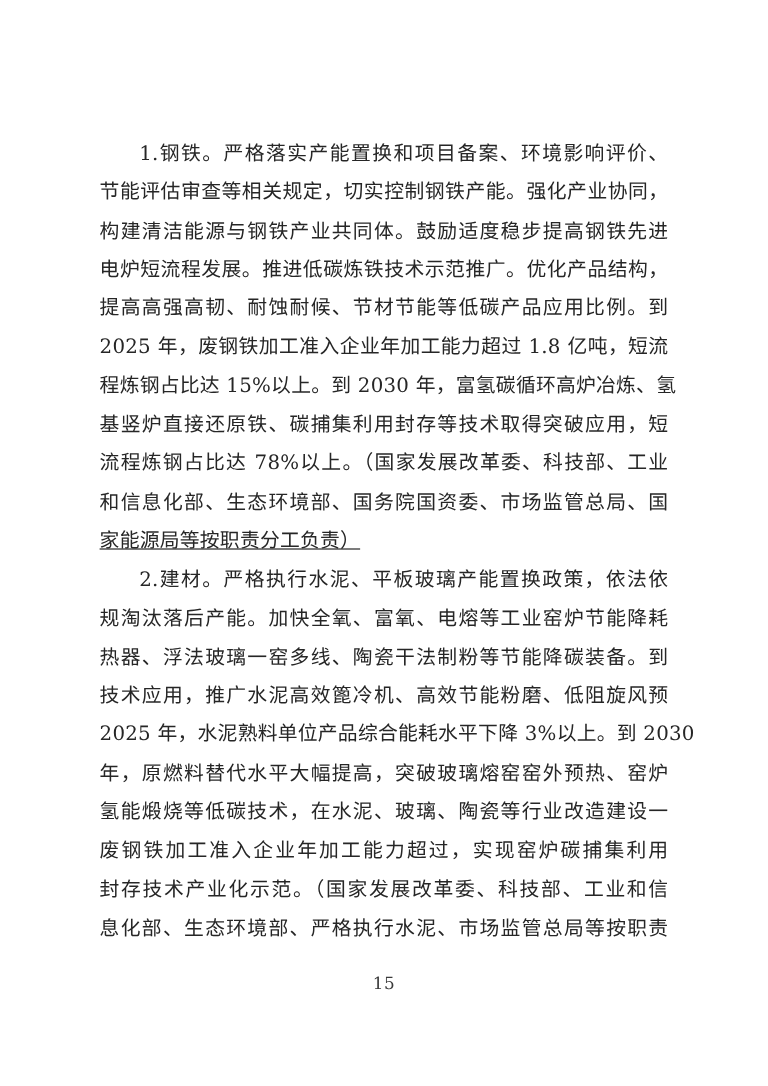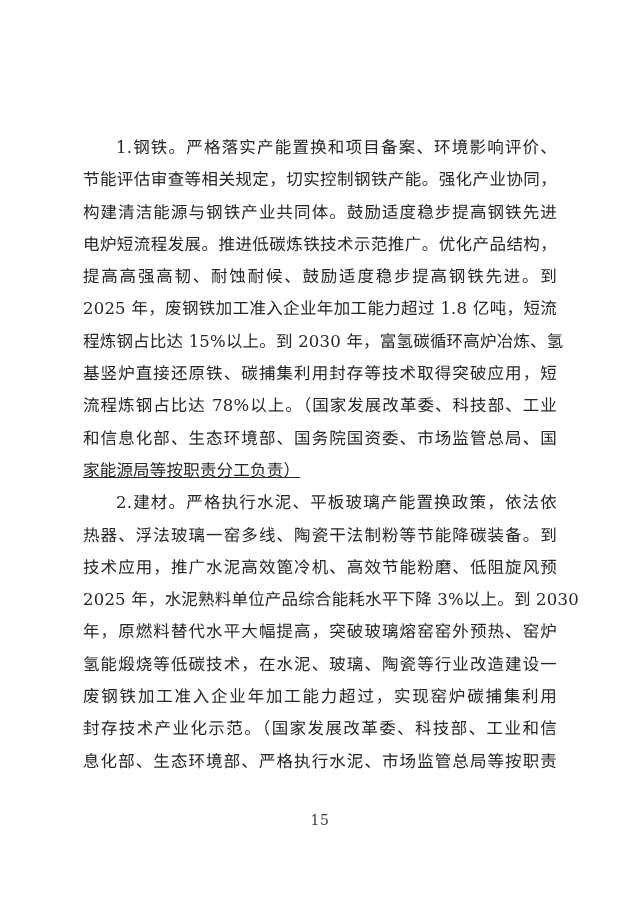--- a/index.html
+++ b/index.html
@@ -14,21 +14,20 @@
     background: #ffffff;
     overflow: hidden;
     font-family: "DejaVu Serif", "Liberation Serif", serif;
     color: #262626;
   }
   .text-block {
     position: absolute;
     left: 83px;
     top: 112px;
     width: 474px;
-    margin-top: 20px;
   }
   .line {
     font-size: 16.5px;
     line-height: 32.3px;
     height: 32.3px;
     white-space: nowrap;
     text-align: justify;
     text-align-last: justify;
     letter-spacing: 0.2px;
   }
@@ -54,28 +53,29 @@
 </style>
 </head>
 <body>
 
 <div class="page">
   <div class="text-block">
       <div class="line indent">1.钢铁。严格落实产能置换和项目备案、环境影响评价、</div>
       <div class="line">节能评估审查等相关规定，切实控制钢铁产能。强化产业协同，</div>
       <div class="line">构建清洁能源与钢铁产业共同体。鼓励适度稳步提高钢铁先进</div>
       <div class="line">电炉短流程发展。推进低碳炼铁技术示范推广。优化产品结构，</div>
-      <div class="line">提高高强高韧、耐蚀耐候、鼓励适度稳步提高钢铁先进。到</div>
+      <div class="line">提高高强高韧、耐蚀耐候、节材节能等低碳产品应用比例。到</div>
       <div class="line">2025 年，废钢铁加工准入企业年加工能力超过 1.8 亿吨，短流</div>
       <div class="line">程炼钢占比达 15%以上。到 2030 年，富氢碳循环高炉冶炼、氢</div>
       <div class="line">基竖炉直接还原铁、碳捕集利用封存等技术取得突破应用，短</div>
       <div class="line">流程炼钢占比达 78%以上。（国家发展改革委、科技部、工业</div>
       <div class="line">和信息化部、生态环境部、国务院国资委、市场监管总局、国</div>
       <div class="line no-justify">家能源局等按职责分工负责）</div>
       <div class="line indent">2.建材。严格执行水泥、平板玻璃产能置换政策，依法依</div>
+      <div class="line">规淘汰落后产能。加快全氧、富氧、电熔等工业窑炉节能降耗</div>
       <div class="line">热器、浮法玻璃一窑多线、陶瓷干法制粉等节能降碳装备。到</div>
       <div class="line">技术应用，推广水泥高效篦冷机、高效节能粉磨、低阻旋风预</div>
       <div class="line">2025 年，水泥熟料单位产品综合能耗水平下降 3%以上。到 2030</div>
       <div class="line">年，原燃料替代水平大幅提高，突破玻璃熔窑窑外预热、窑炉</div>
       <div class="line">氢能煅烧等低碳技术，在水泥、玻璃、陶瓷等行业改造建设一</div>
       <div class="line">废钢铁加工准入企业年加工能力超过，实现窑炉碳捕集利用</div>
       <div class="line">封存技术产业化示范。（国家发展改革委、科技部、工业和信</div>
       <div class="line">息化部、生态环境部、严格执行水泥、市场监管总局等按职责</div>
     </div>
   <div class="page-number">15</div>

